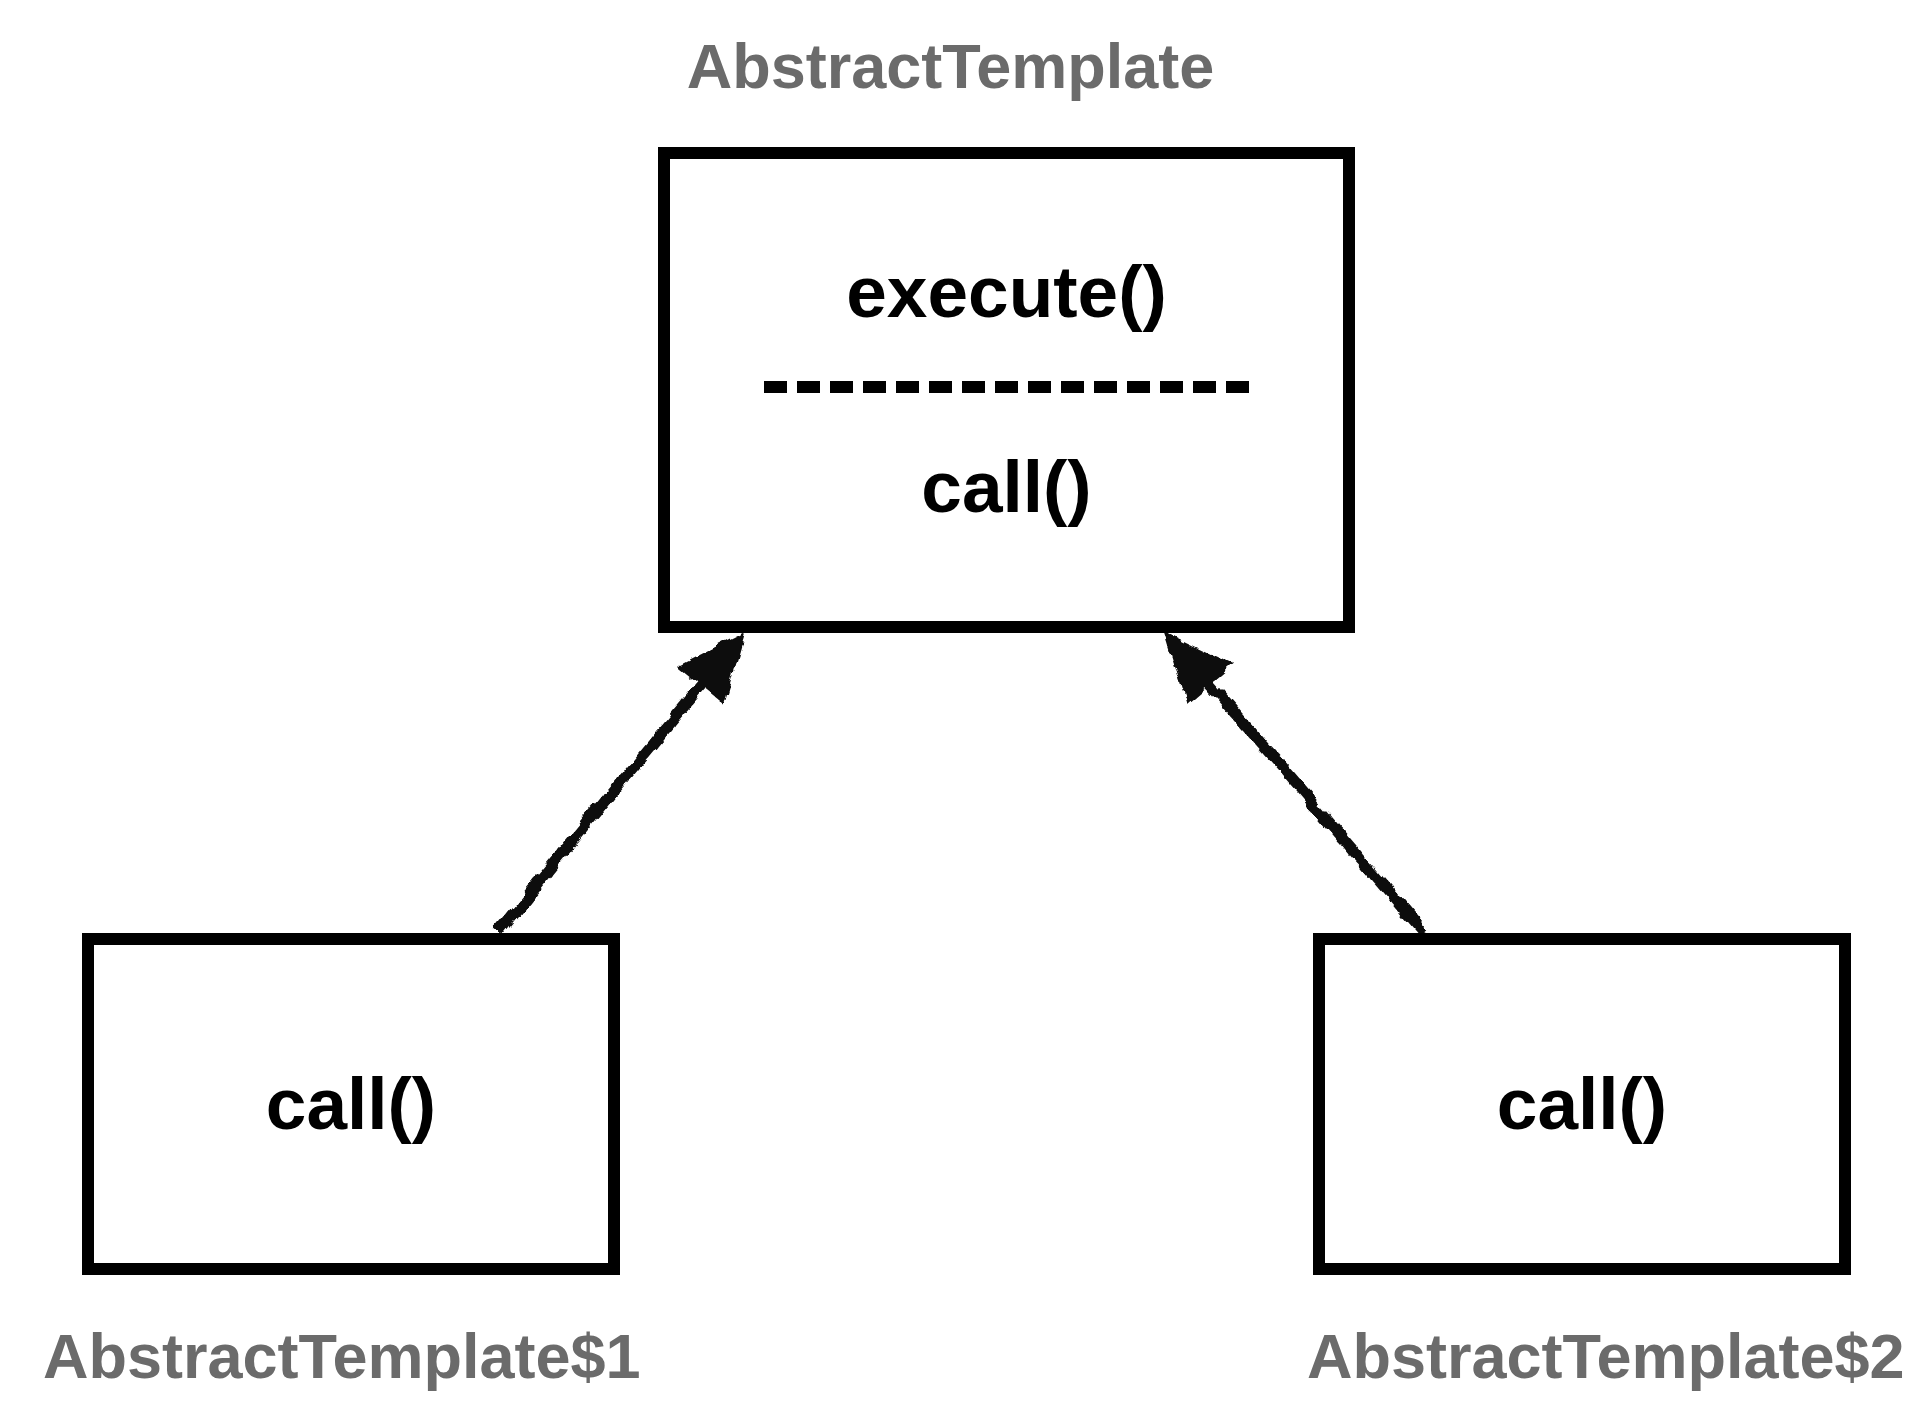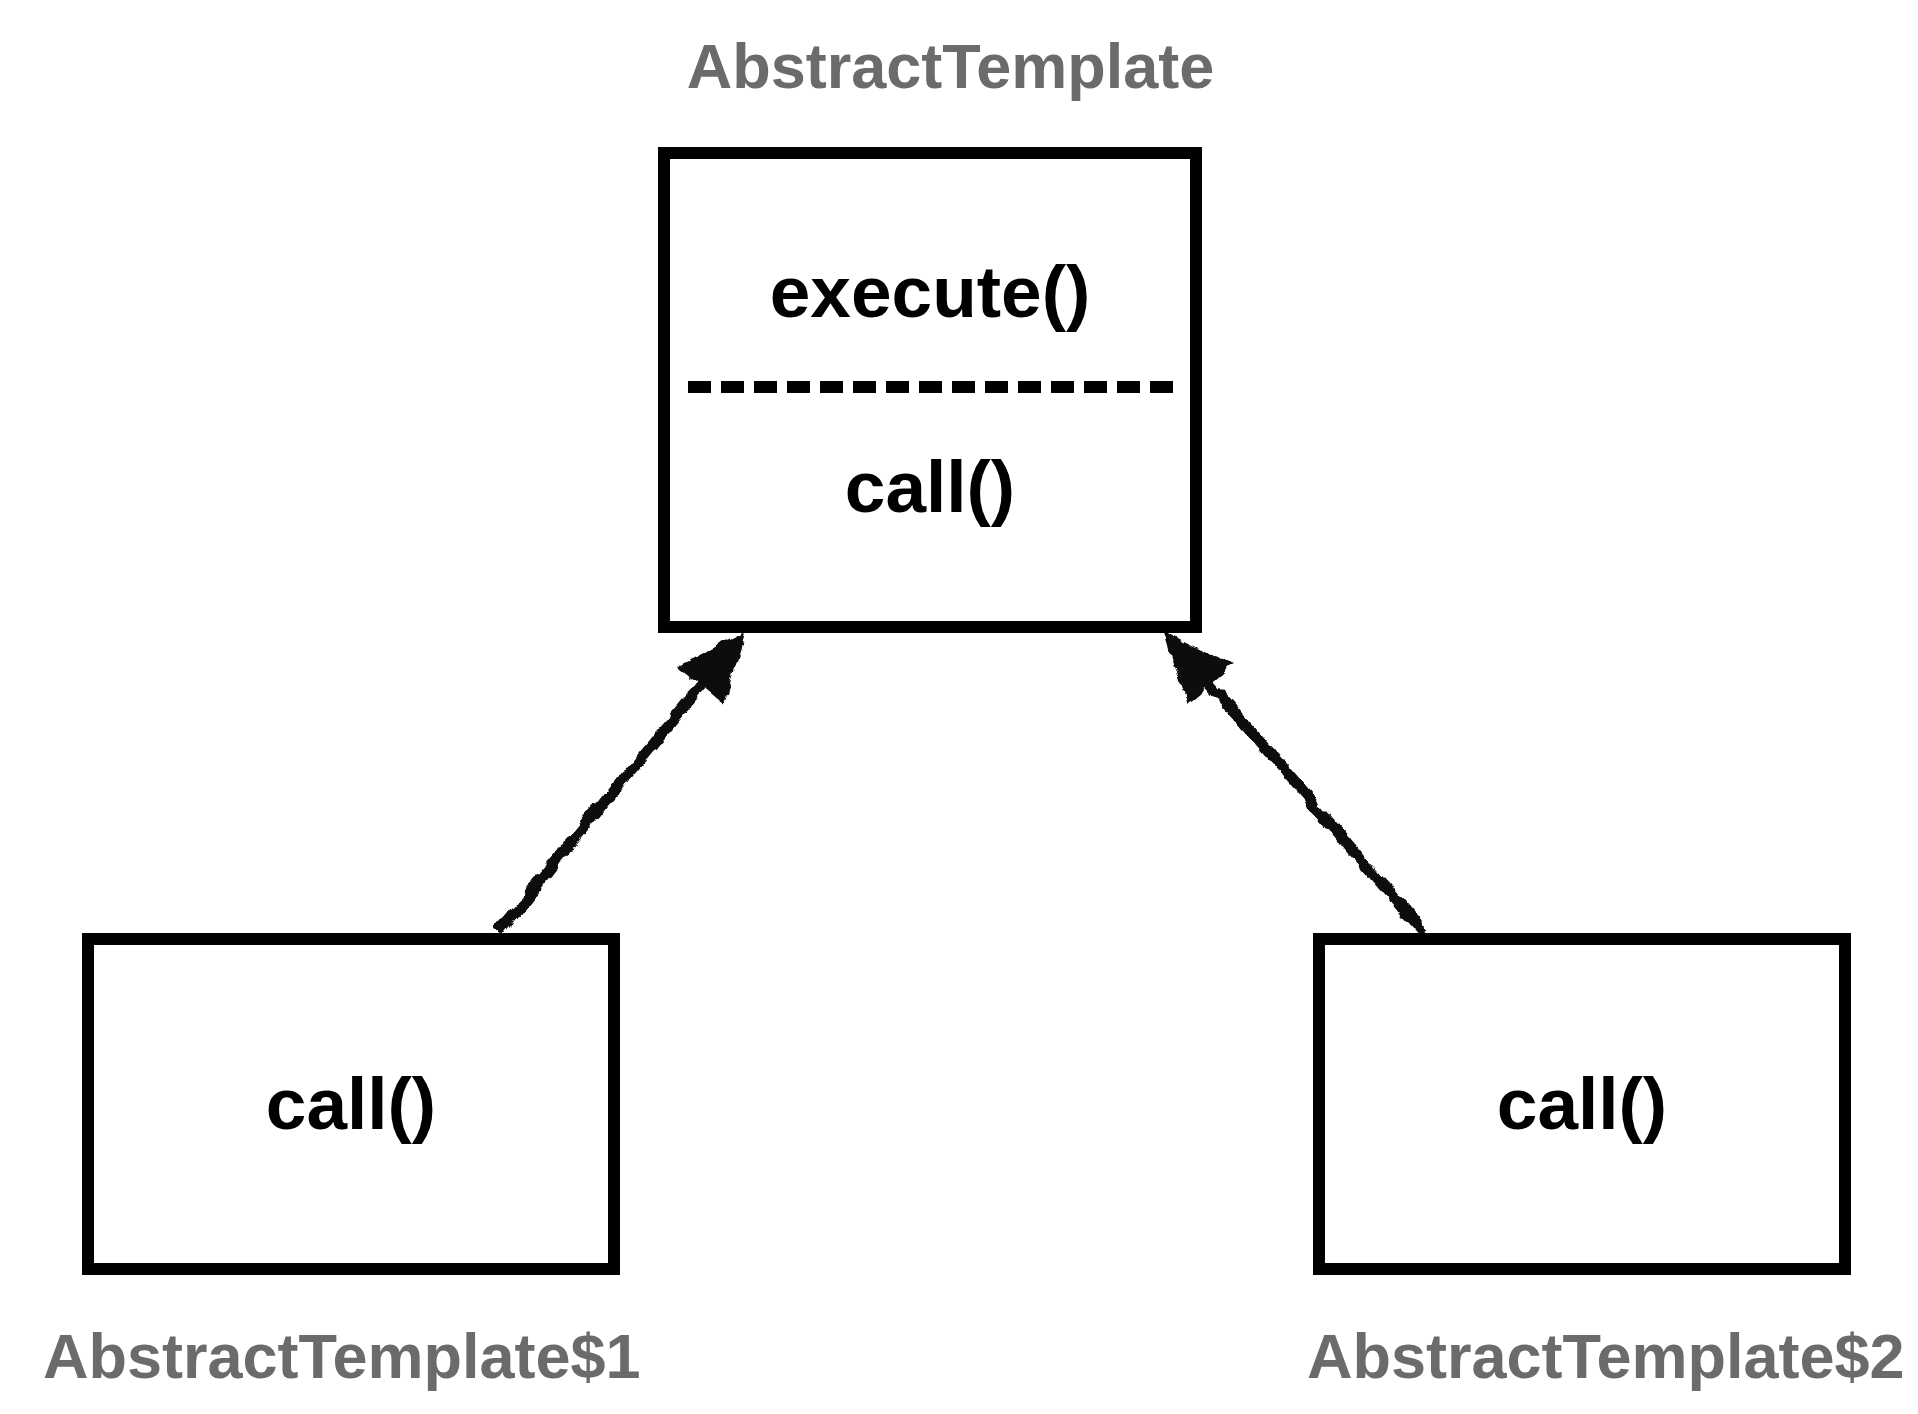--- a/index.html
+++ b/index.html
@@ -83,21 +83,21 @@
       </g>
       <g>
         <path d="M1423,933 Q1322,812 1204,678" fill="none" stroke-width="11"></path>
         <polygon points="1168,636 1228.9,665.4 1187.9,700.6" stroke-width="4"></polygon>
       </g>
     </g>
   </svg>
 
   <div class="class-label centered" style="left:658px; top:28px; width:585px;">AbstractTemplate</div>
 
-  <div class="class-box" style="left:658px; top:147px; width:544px; height:486px;">
+  <div class="class-box" style="left:658px; top:147px; width:697px; height:486px;">
     <div class="method-text">execute()</div>
     <div class="dashed-separator"></div>
     <div class="method-text">call()</div>
   </div>
 
   <div class="class-box" style="left:82px; top:933px; width:538px; height:342px;">
     <div class="method-text">call()</div>
   </div>
 
   <div class="class-label" style="left:43px; top:1318px;">AbstractTemplate$1</div>

